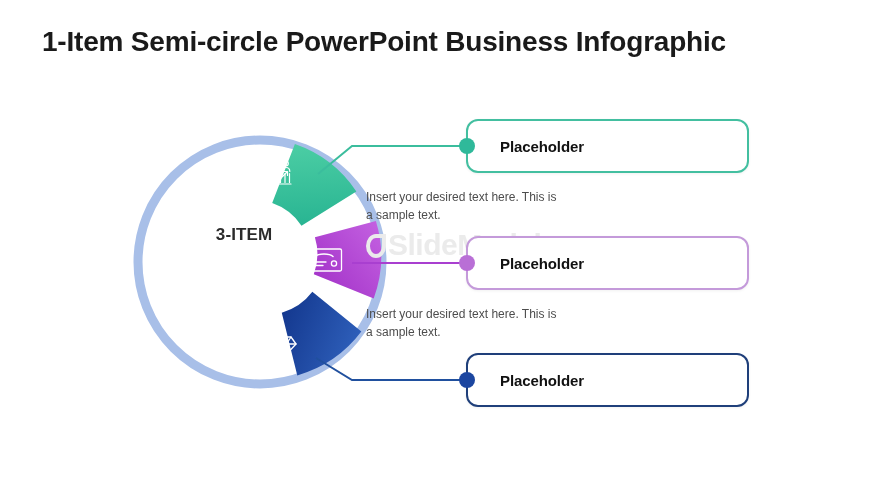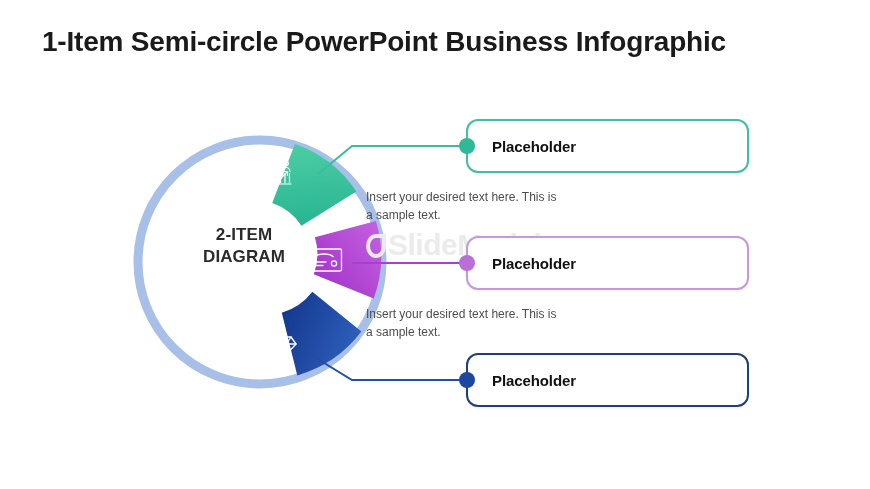--- a/index.html
+++ b/index.html
@@ -108,21 +108,21 @@
     height: 54px;
     border-radius: 12px;
     background: #ffffff;
     box-sizing: border-box;
     display: flex;
     align-items: center;
     z-index: 5;
     box-shadow: 0 1px 3px rgba(0,0,0,0.06);
   }
   .card-label {
-    margin-left: 24px;
+    margin-left: 32px;
     font-size: 15px;
     font-weight: 700;
     color: #111111;
     letter-spacing: -0.1px;
   }
   #card-0 { left: 466px; top: 119px; border: 2px solid #43bfa0; }
   #card-1 { left: 466px; top: 236px; border: 2px solid #c49ada; }
   #card-2 { left: 466px; top: 353px; border: 2px solid #1f3f7a; }
 
   .card-dot {
@@ -199,22 +199,21 @@
              L 160.3 95.8
              A 58 58 0 0 0 123.3 96.0 Z" transform="rotate(92 150 150)" fill="url(#gradPurple)"></path>
 
     <path d="M 104.9 35.6
              A 122 122 0 0 1 182.5 35.1
              L 160.3 95.8
              A 58 58 0 0 0 123.3 96.0 Z" transform="rotate(146 150 150)" fill="url(#gradBlue)"></path>
   </svg>
 
   <div class="center-label">
-    <div>2-ITEM</div>
-    <div>DIAGRAM</div>
+    <div>3-ITEM</div>
   </div>
 
   <svg class="arc-icon" id="arc-icon-0" width="34" height="30" viewBox="0 0 34 30">
     <g fill="none" stroke="#ffffff" stroke-width="1.2" stroke-linecap="round" stroke-linejoin="round">
       <circle cx="8" cy="5.5" r="2.3"></circle>
       <circle cx="15.5" cy="4" r="2.3"></circle>
       <circle cx="23" cy="5.5" r="2.3"></circle>
       <path d="M4.2 13.5c0-2.4 1.7-4 3.8-4s3.8 1.6 3.8 4"></path>
       <path d="M11.7 12.2c0-2.4 1.7-4 3.8-4s3.8 1.6 3.8 4"></path>
       <path d="M19.2 13.5c0-2.4 1.7-4 3.8-4s3.8 1.6 3.8 4"></path>

